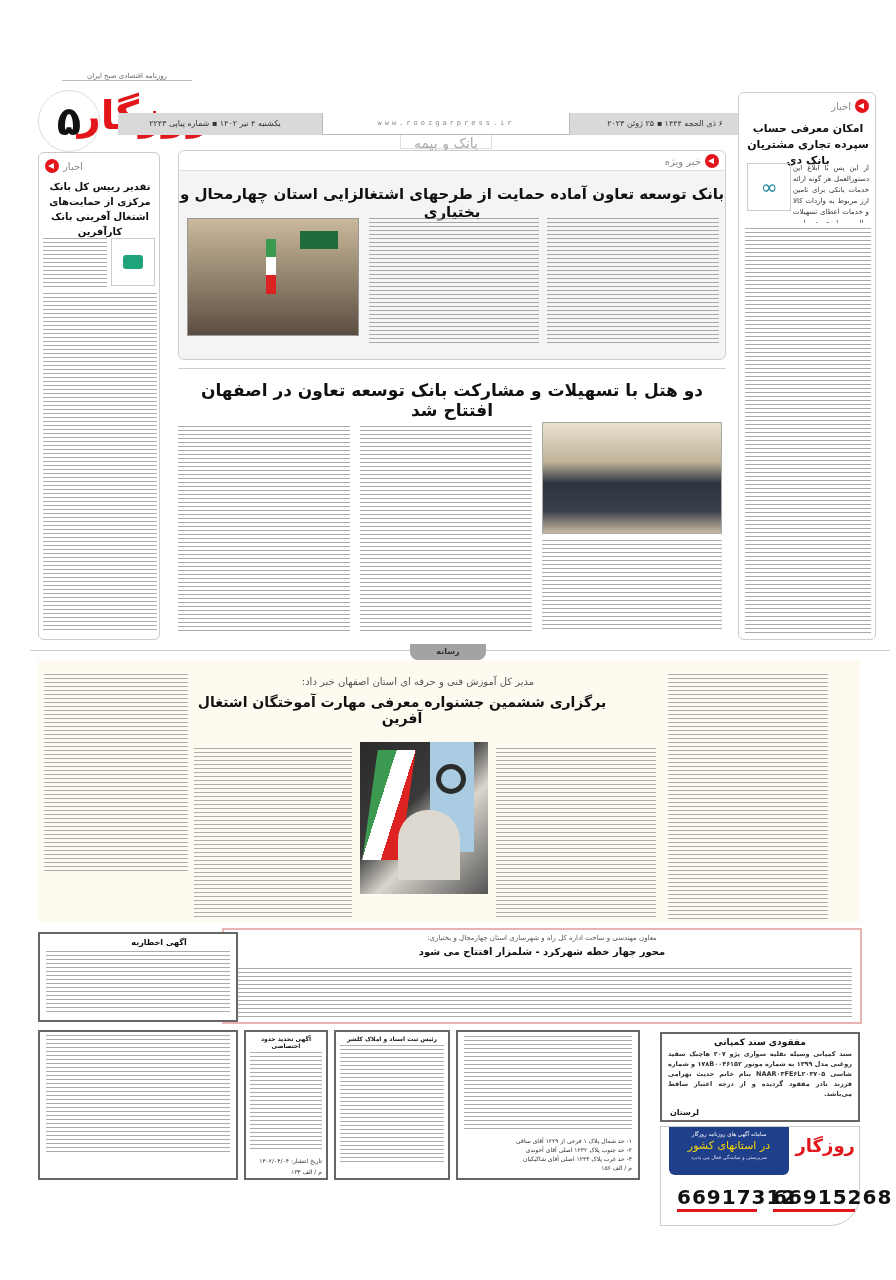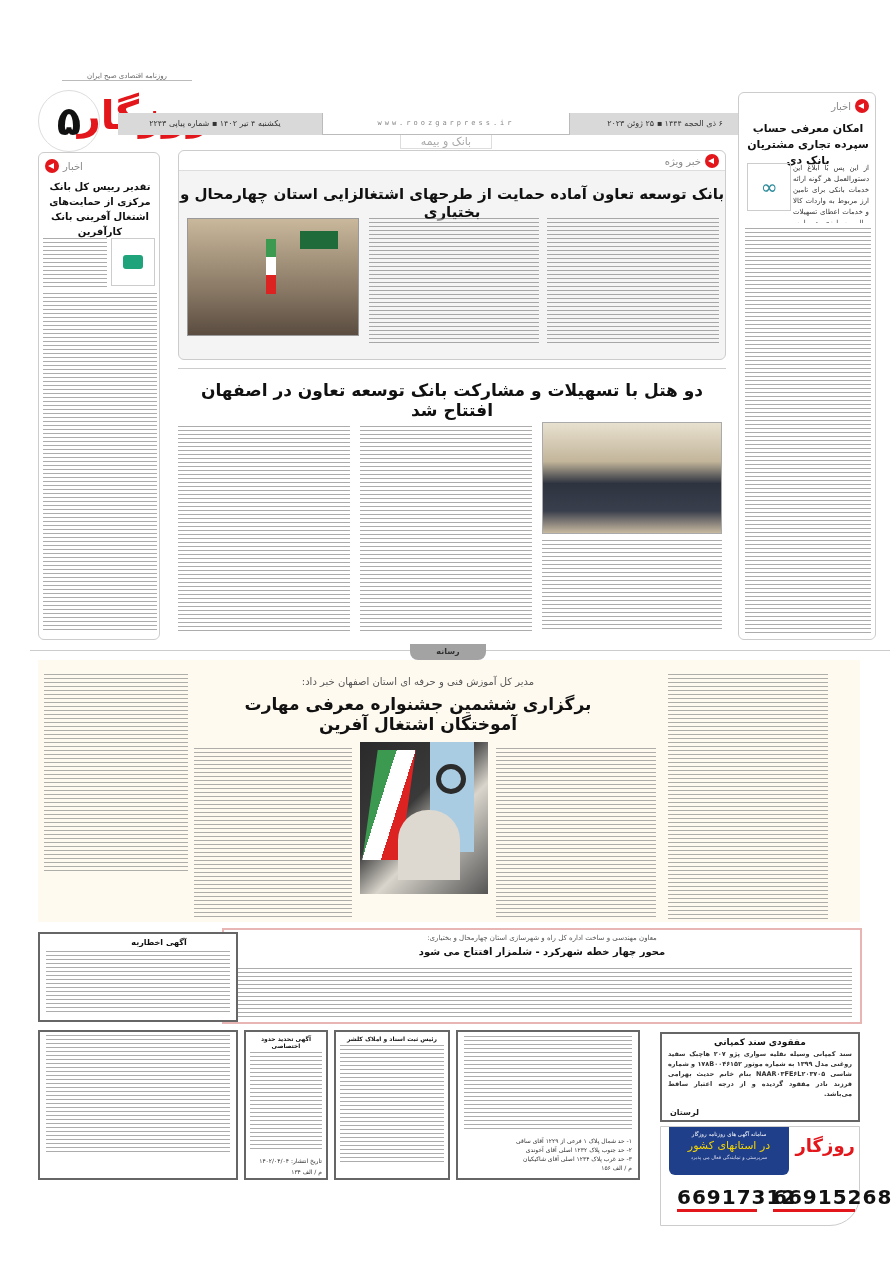--- a/index.html
+++ b/index.html
@@ -30,21 +30,21 @@
 </head>
 <body>
 
 <div class="abs" style="top:0;left:0;width:896px;height:140px;">
   <div class="abs" style="top:72px;left:62px;width:130px;font-size:7px;color:#666;text-align:center;border-bottom:1px solid #bbb;">روزنامه اقتصادی صبح ایران</div>
   <div class="abs page-num" style="top:90px;left:38px;">۵</div>
   <div class="abs logo" style="top:90px;left:100px;width:110px;text-align:center;line-height:50px;">روزگار</div>
   <div class="abs head-bar"></div>
   <div class="abs date-box" style="top:113px;left:120px;width:190px;">یکشنبه ۴ تیر ۱۴۰۲ ▪ شماره پیاپی ۲۲۴۳</div>
   <div class="abs url-box" style="top:113px;left:322px;width:248px;height:22px;">www.roozgarpress.ir</div>
-  <div class="abs" style="top:135px;left:400px;width:92px;height:14px;font-size:11px;color:#aaa;text-align:center;border:1px solid #ddd;border-top:none;">بانک و بیمه</div>
+  <div class="abs" style="top:135px;left:400px;width:92px;height:14px;font-size:14px;color:#aaa;text-align:center;border:1px solid #ddd;border-top:none;">بانک و بیمه</div>
   <div class="abs date-box" style="top:113px;left:580px;width:170px;">۶ ذی الحجه ۱۴۴۴ ▪ ۲۵ ژوئن ۲۰۲۳</div>
 </div>
 
 <div class="abs box" style="top:92px;left:738px;width:138px;height:548px;">
   <div class="abs tag" style="top:6px;right:6px;">
     <span class="red-dot"></span>
     <span>اخبار</span>
   </div>
   <div class="abs headline" style="top:28px;left:6px;width:126px;font-size:11px;line-height:16px;">امکان معرفی حساب سپرده تجاری مشتریان بانک دی</div>
   <div class="abs" style="top:70px;left:8px;width:44px;height:48px;border:1px solid #ccc;display:flex;align-items:center;justify-content:center;">
@@ -91,21 +91,21 @@
   <div class="abs photo2" style="top:54px;left:364px;width:180px;height:112px;border:1px solid #aaa;"></div>
   <div class="abs lines" style="top:172px;left:364px;width:180px;height:92px;"></div>
 </div>
 
 <div class="abs" style="top:650px;left:30px;width:860px;border-top:1px solid #ccc;"></div>
 <div class="abs yellow-tab" style="top:644px;left:410px;width:76px;height:16px;">
   <span style="display:block;font-size:8px;text-align:center;line-height:16px;color:#333;font-weight:bold;">رسانه</span>
 </div>
 <div class="abs" style="top:660px;left:38px;width:822px;height:262px;background:#fffaf0;">
   <div class="abs" style="top:16px;left:170px;width:420px;font-size:10px;color:#555;text-align:center;">مدیر کل آموزش فنی و حرفه ای استان اصفهان خبر داد:</div>
-  <div class="abs headline" style="top:34px;left:170px;width:420px;font-size:17px;">برگزاری ششمین جشنواره معرفی مهارت آموختگان اشتغال آفرین</div>
+  <div class="abs headline" style="top:34px;left:154px;width:420px;font-size:14px;">برگزاری ششمین جشنواره معرفی مهارت آموختگان اشتغال آفرین</div>
   <div class="abs lines-cream" style="top:14px;left:630px;width:160px;height:245px;"></div>
   <div class="abs lines-cream" style="top:88px;left:458px;width:160px;height:170px;"></div>
   <div class="abs photo3" style="top:82px;left:322px;width:128px;height:152px;">
     <div class="abs" style="top:8px;left:10px;width:38px;height:110px;background:linear-gradient(100deg,#3b9a50 0 33%,#fff 33% 66%,#d22 66%);transform:skewX(-8deg);"></div>
     <div class="abs" style="top:0;left:70px;width:44px;height:110px;background:#a9cce3;"></div>
     <div class="abs" style="top:22px;left:76px;width:30px;height:30px;border-radius:50%;border:5px solid #2b2b2b;"></div>
     <div class="abs" style="top:68px;left:38px;width:62px;height:70px;background:#ddd9d0;border-radius:30px 30px 0 0;"></div>
   </div>
   <div class="abs lines-cream" style="top:88px;left:156px;width:158px;height:170px;"></div>
   <div class="abs lines-cream" style="top:14px;left:6px;width:144px;height:200px;"></div>

